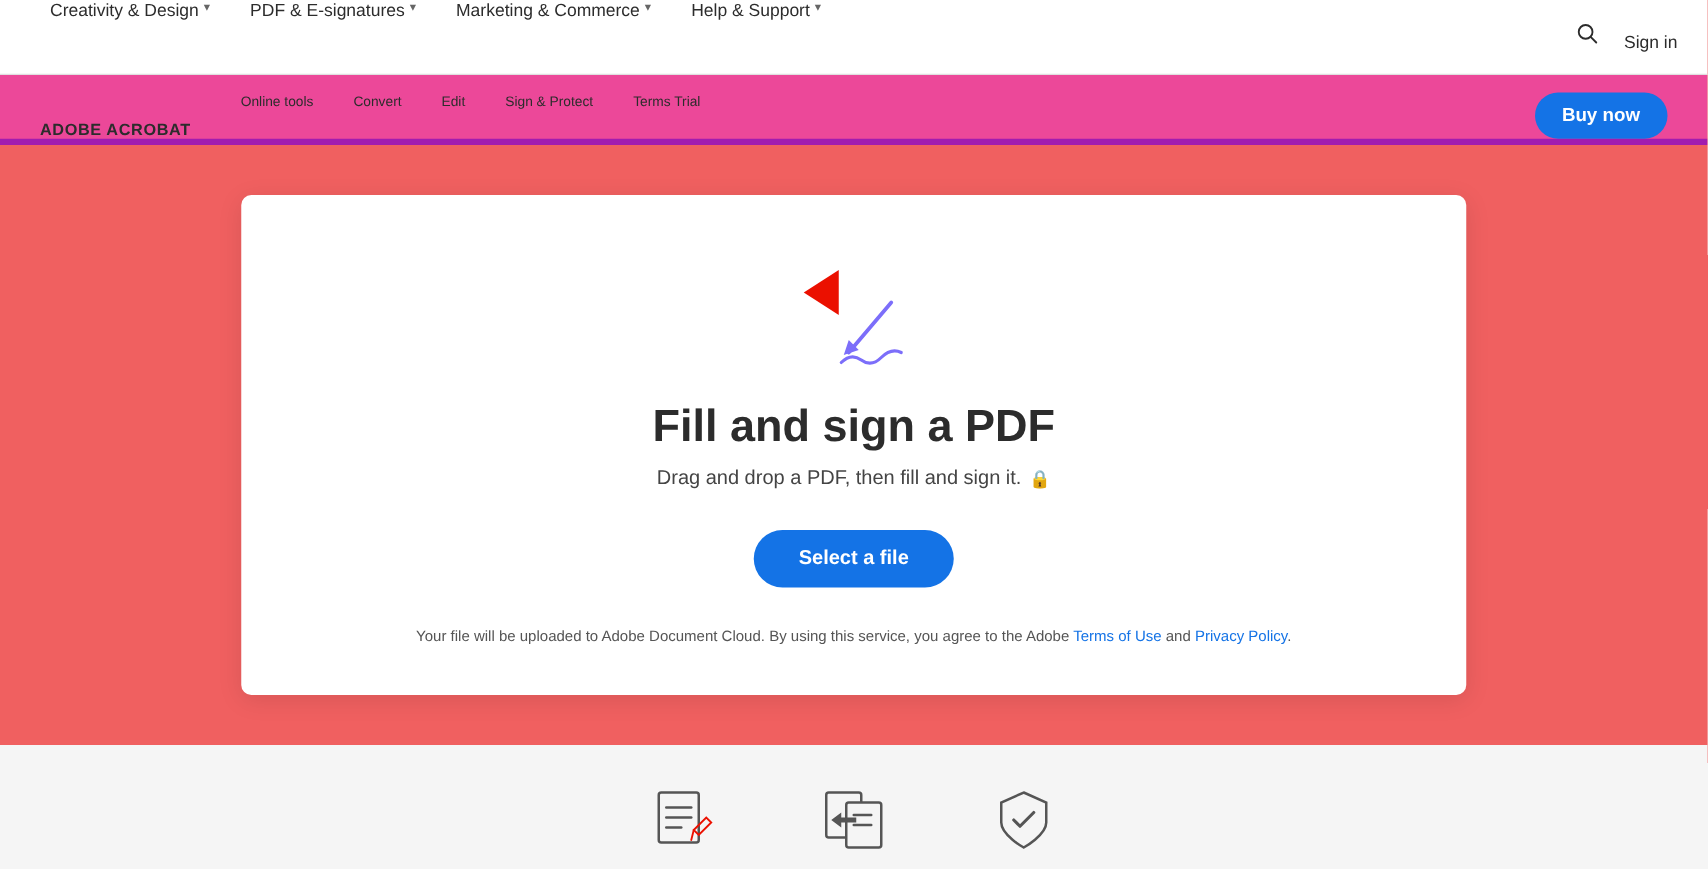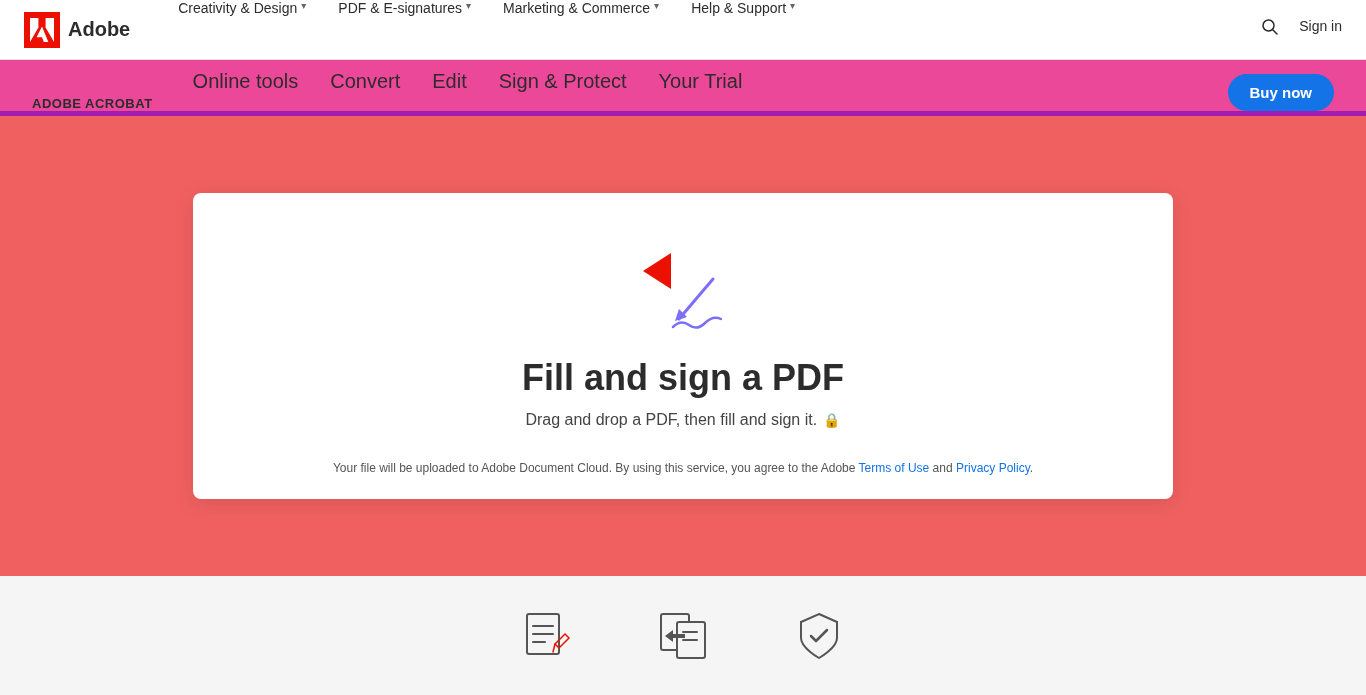--- a/index.html
+++ b/index.html
@@ -56,21 +56,21 @@
       text-decoration: none;
       border-bottom: 3px solid transparent;
     }
     .chevron-icon {
       font-size: 10px;
       color: #666;
     }
     .top-nav-right {
       margin-left: auto;
       display: flex;
-      align-items: flex-start;
+      align-items: flex-end;
       gap: 20px;
     }
     .search-icon-btn {
       background: none;
       border: none;
       cursor: pointer;
       color: #2c2c2c;
       font-size: 18px;
     }
     .sign-in-btn {
@@ -98,21 +98,21 @@
       color: #2c2c2c;
       text-transform: uppercase;
       letter-spacing: 0.5px;
       margin-right: 24px;
     }
     .sec-nav-item {
       padding: 0 16px;
       height: 56px;
       display: flex;
       align-items: center;
-      font-size: 20px;
+      font-size: 11px;
       color: #2c2c2c;
       cursor: pointer;
       text-decoration: none;
       border-bottom: 3px solid transparent;
     }
     .sec-nav-right {
       margin-left: auto;
     }
     .buy-now-btn {
       background: #1473e6;
@@ -133,21 +133,21 @@
       display: flex;
       align-items: center;
       justify-content: center;
       padding: 40px 20px;
     }
     .hero-card {
       background: #fff;
       border-radius: 8px;
       max-width: 980px;
       width: 100%;
-      padding: 50px 40px 24px;
+      padding: 50px 40px 40px;
       display: flex;
       flex-direction: column;
       align-items: center;
       text-align: center;
       box-shadow: 0 4px 20px rgba(0,0,0,0.1);
     }
     .hero-icon-area {
       position: relative;
       width: 100px;
       height: 90px;
@@ -228,30 +228,20 @@
       display: flex;
       align-items: center;
       justify-content: center;
     }
   </style>
 </head>
 <body>
 
 <nav class="top-nav">
   <div class="top-nav-left">
-    <a class="adobe-logo" href="#">
-
-      <svg class="adobe-logo-icon" viewBox="0 0 36 36" fill="none" xmlns="http://www.w3.org/2000/svg">
-        <rect width="36" height="36" fill="#eb1000"></rect>
-        <path d="M21.6 6H30v24l-8.4-14.4V6z" fill="white"></path>
-        <path d="M14.4 6H6v24l8.4-14.4V6z" fill="white"></path>
-        <path d="M18 14.4L24.3 30h-4.5l-1.8-4.8h-5.4L18 14.4z" fill="white"></path>
-      </svg>
-      <span class="adobe-logo-text">Adobe</span>
-    </a>
 
     <div class="top-nav-links">
       <a class="nav-item" href="#">
         <span>Creativity &amp; Design</span>
         <span class="chevron-icon">▾</span>
       </a>
       <a class="nav-item" href="#">
         <span>PDF &amp; E-signatures</span>
         <span class="chevron-icon">▾</span>
       </a>
@@ -276,21 +266,21 @@
     <button class="sign-in-btn">Sign in</button>
   </div>
 </nav>
 
 <nav class="secondary-nav">
   <span class="sec-nav-brand">ADOBE ACROBAT</span>
   <a class="sec-nav-item" href="#">Online tools</a>
   <a class="sec-nav-item" href="#">Convert</a>
   <a class="sec-nav-item" href="#">Edit</a>
   <a class="sec-nav-item" href="#">Sign &amp; Protect</a>
-  <a class="sec-nav-item" href="#">Your Trial</a>
+  <a class="sec-nav-item" href="#">Terms Trial</a>
   <div class="sec-nav-right">
     <button class="buy-now-btn">Buy now</button>
   </div>
 </nav>
 
 <section class="hero-section">
   <div class="hero-card">
 
     <div class="hero-icon-area">
 
@@ -306,20 +296,21 @@
       </svg>
     </div>
 
     <h1 class="hero-title">Fill and sign a PDF</h1>
 
     <p class="hero-subtitle">
       <span>Drag and drop a PDF, then fill and sign it.</span>
       <span class="lock-icon">🔒</span>
     </p>
 
+    <button class="select-file-btn">Select a file</button>
 
     <p class="hero-disclaimer">
       <span>Your file will be uploaded to Adobe Document Cloud.  By using this service, you agree to the Adobe </span><a href="#">Terms of Use</a><span> and </span><a href="#">Privacy Policy</a><span>.</span>
     </p>
   </div>
 </section>
 
 <section class="features-section">
 
   <div class="feature-item">

